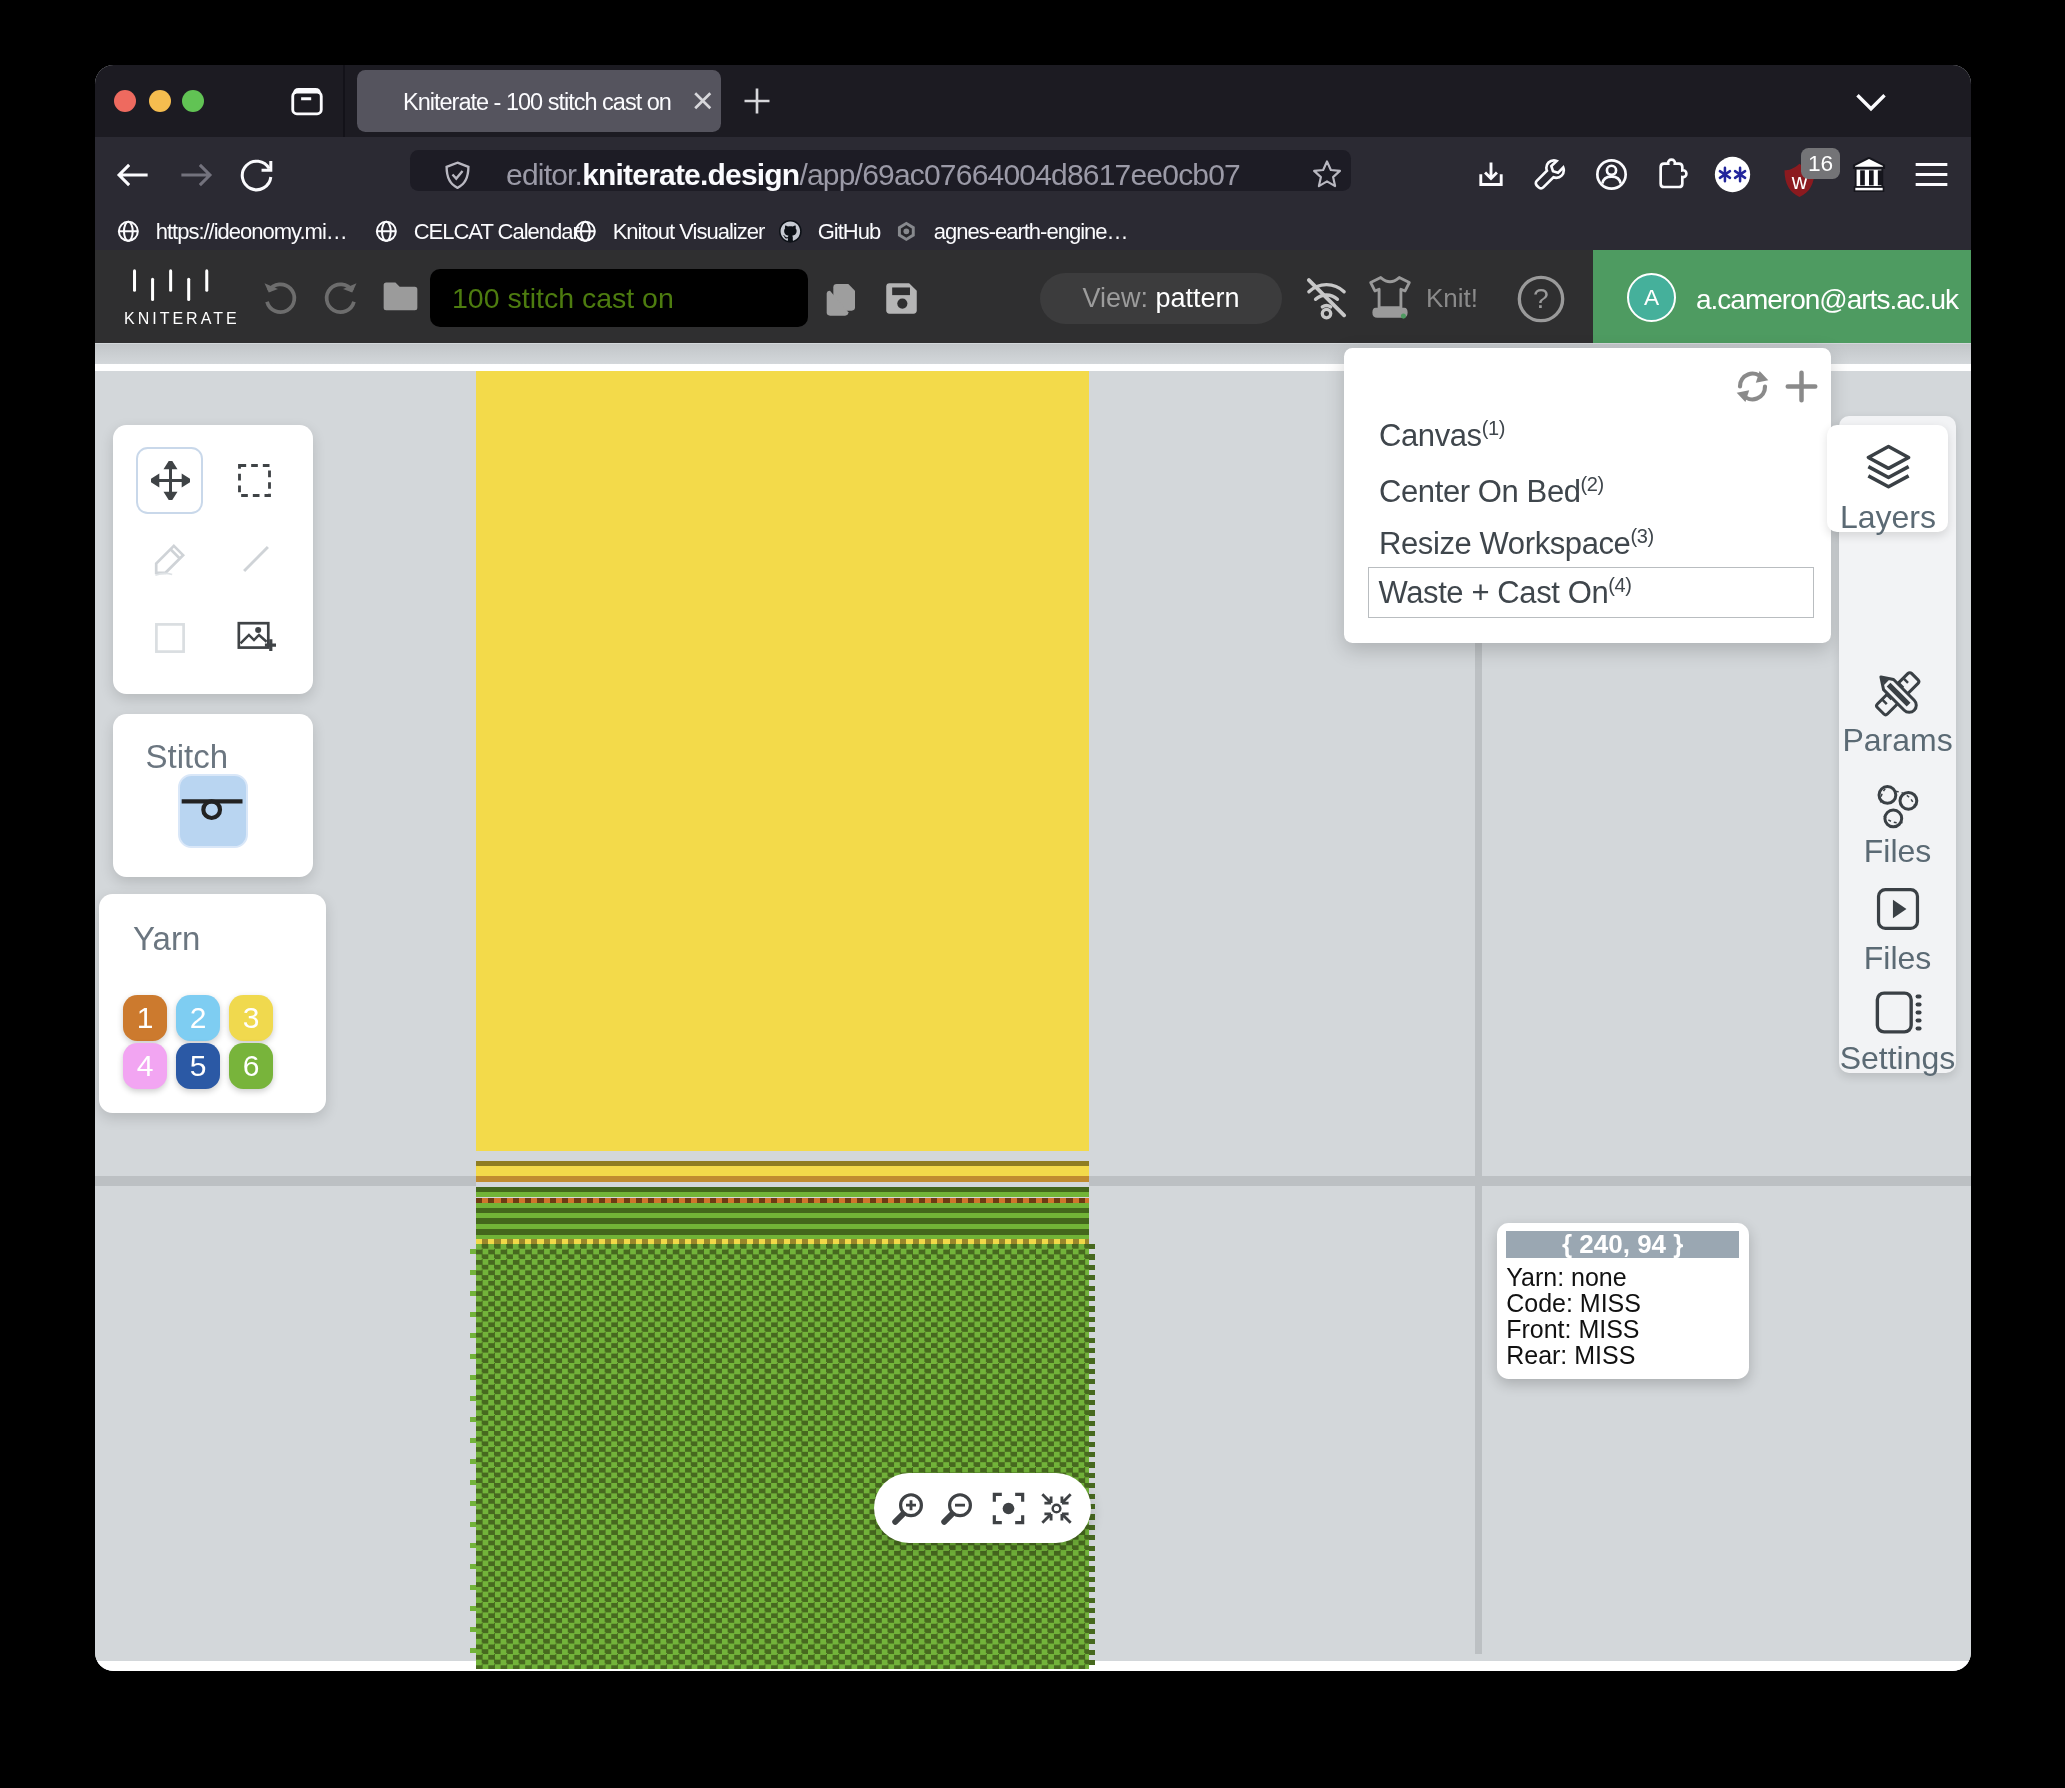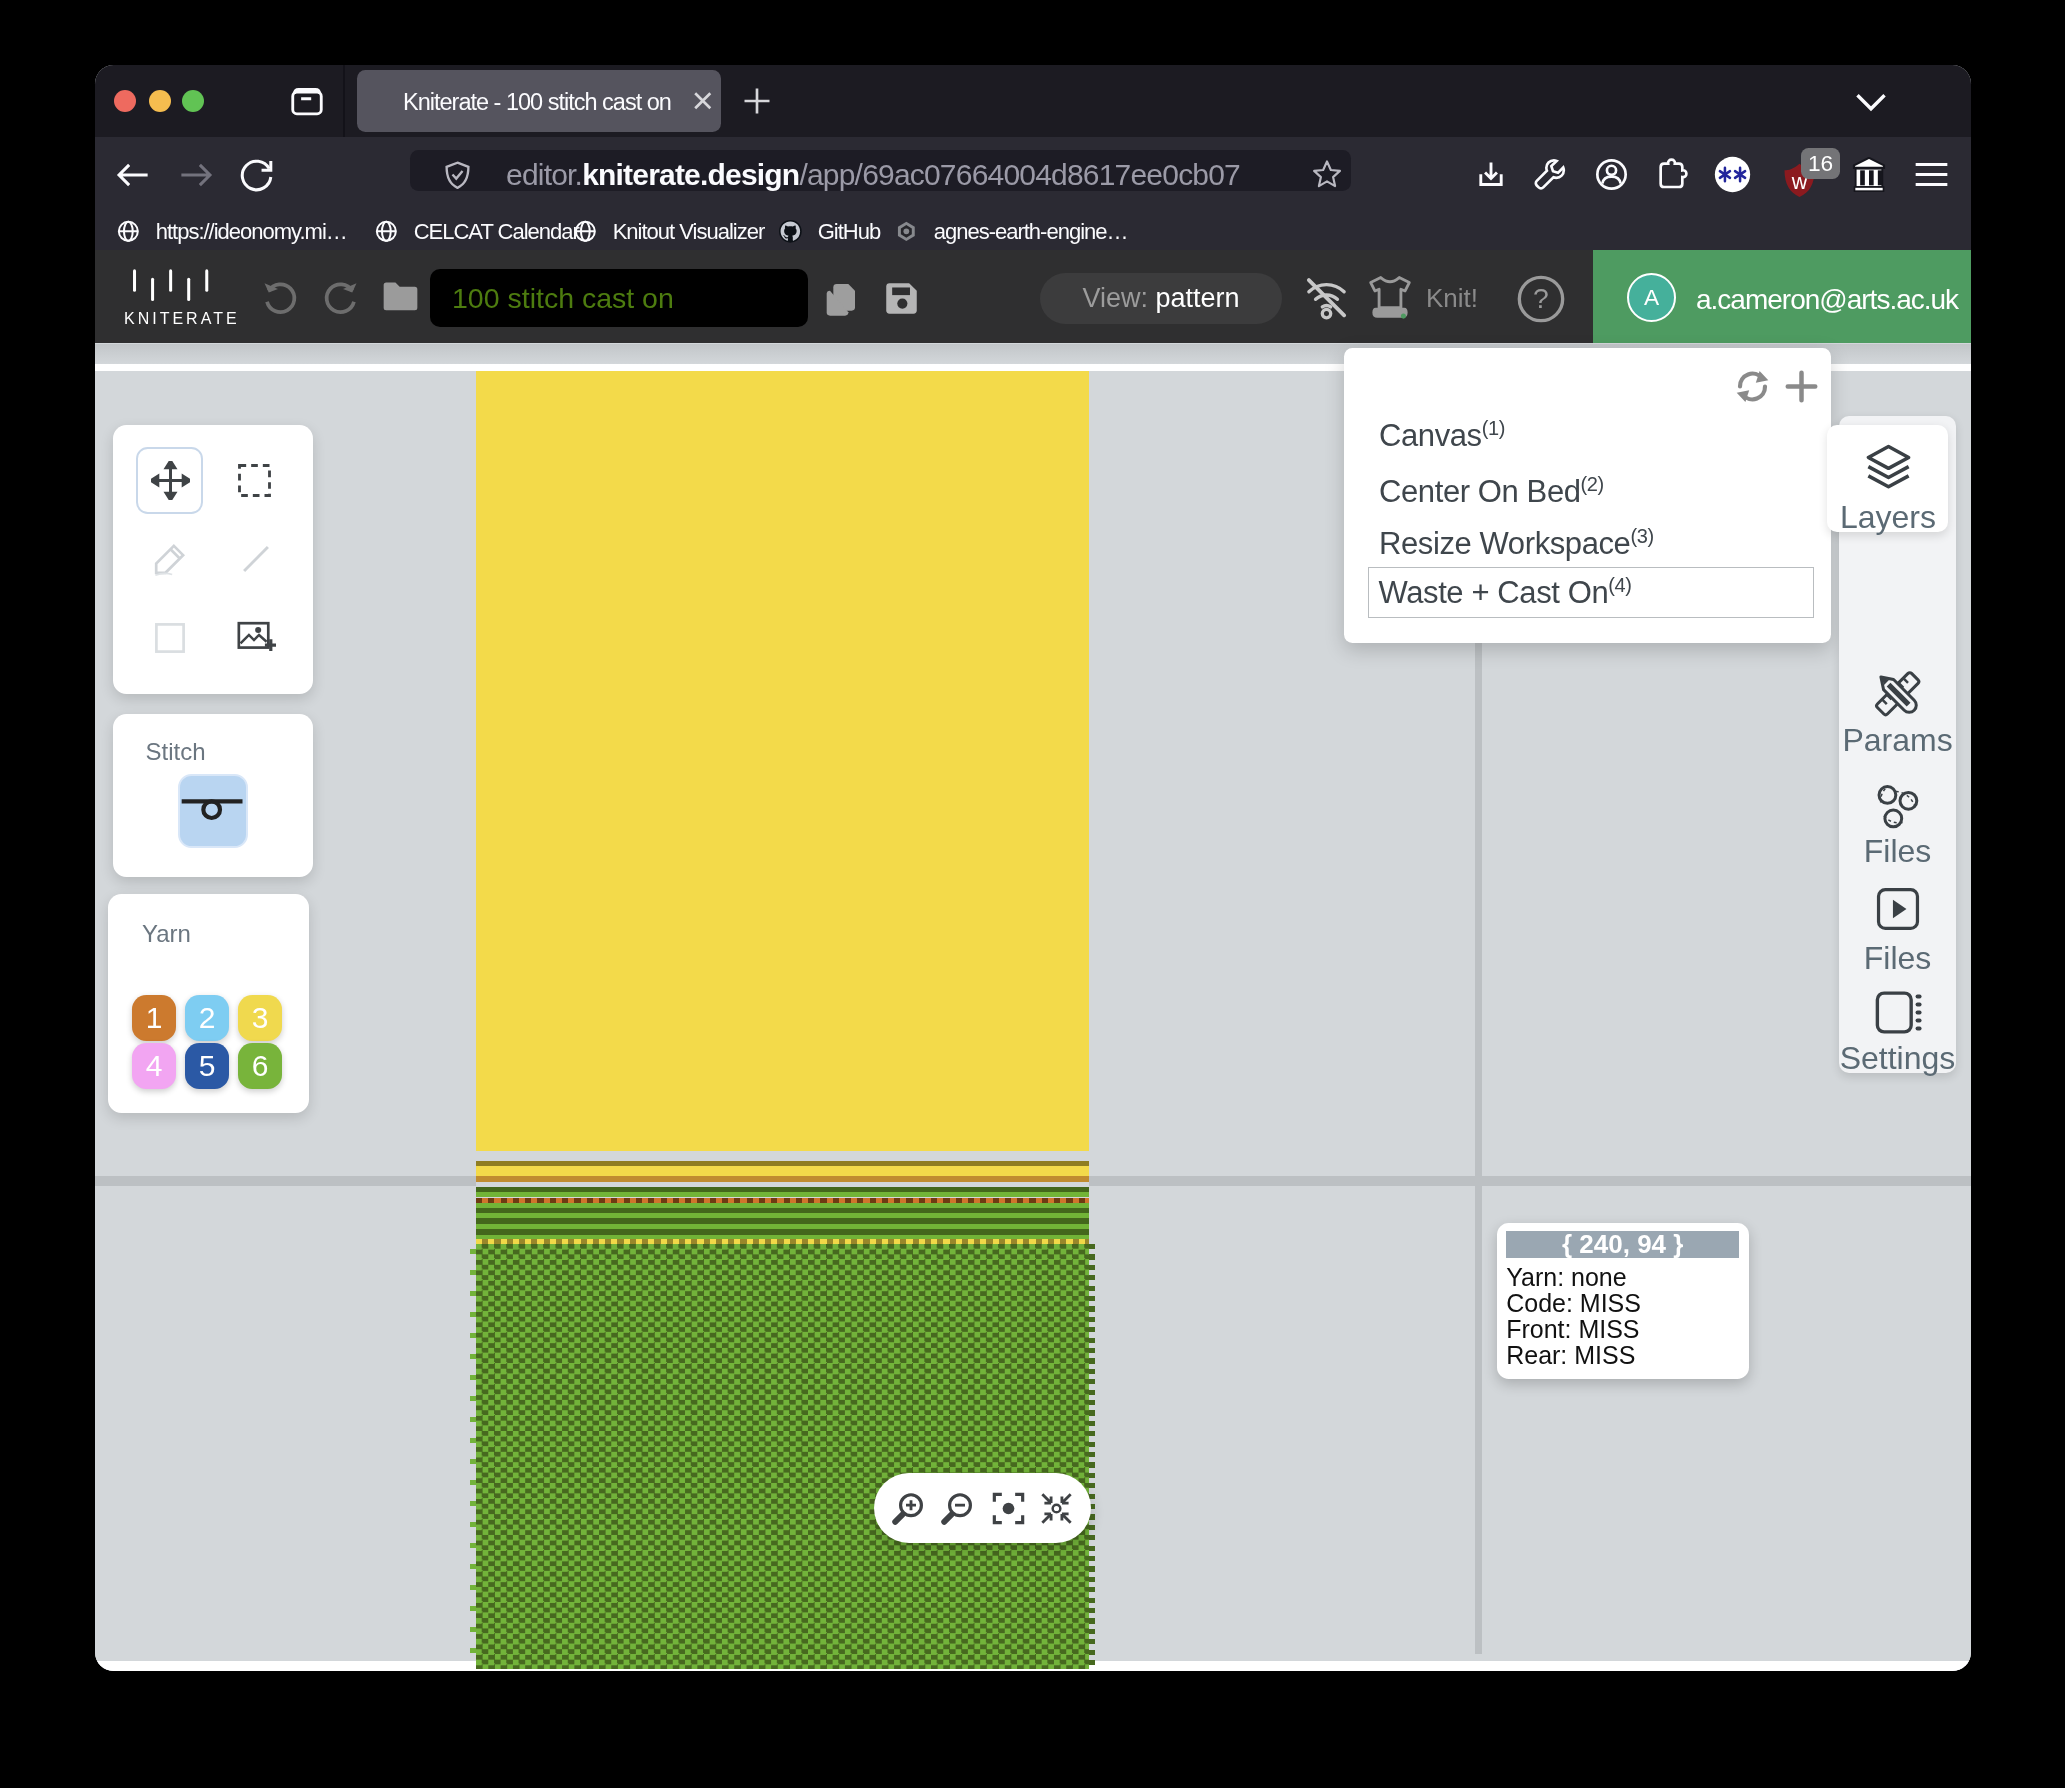--- a/index.html
+++ b/index.html
@@ -39,22 +39,22 @@
   #botband { position:absolute; left:0; top:1317px; width:100%; height:11px; background:#fff; }
   #hdivider { position:absolute; left:0; top:832px; width:100%; height:10px; background:#bcc0c3; }
   #vdivider { position:absolute; left:1380px; top:27px; width:6.7px; height:1283px; background:#bcc0c3; }
   
   #pattern { position:absolute; left:381px; top:27px; width:613px; height:1299px; }
   .prow { position:absolute; left:0; width:613px; }
   
   .card { position:absolute; background:#fff; border-radius:13.4px; box-shadow:0 5px 13.4px rgba(0,0,0,.14); }
   #tools { left:17.6px; top:81px; width:200px; height:269px; }
   #stitchcard { left:17.6px; top:370px; width:200px; height:163px; }
-  #yarncard { left:13px; top:550px; width:201px; height:219px; }
-  .plabel { position:absolute; font-size:24px; color:#6b7680; }
+  #yarncard { left:4px; top:550px; width:227px; height:219px; }
+  .plabel { position:absolute; font-size:33px; color:#6b7680; }
   .ybtn { position:absolute; width:44px; height:46px; border-radius:14.3px; color:#fff; font-size:30px; text-align:center; line-height:46px; box-shadow:0 2.5px 5.9px rgba(0,0,0,.2); }
   
   #dropdown { position:absolute; left:1249px; top:4.2px; width:487px; height:295px; background:#fff; border-radius:8.4px; box-shadow:0 6.7px 20px rgba(0,0,0,.18); }
   #dropdown .mi { position:absolute; left:35px; font-size:31px; color:#3f464c; letter-spacing:-0.4px; }
   #dropdown sup { font-size:20px; }
   #wastebox { position:absolute; left:23.5px; top:219px; width:446px; height:51px; border:1.7px solid #b9bdc0; }
   
   #sidebar { position:absolute; left:1744px; top:72px; width:117px; height:657px; background:#f2f3f5; border-radius:10px; box-shadow:0 3.4px 10px rgba(0,0,0,.12); }
   #layerscard { position:absolute; left:1732px; top:81px; width:121px; height:107px; background:#fff; border-radius:10px; box-shadow:0 3.4px 10px rgba(0,0,0,.12); }
   .sbitem { position:absolute; width:117px; text-align:center; color:#5b6a74; font-size:32px; }

